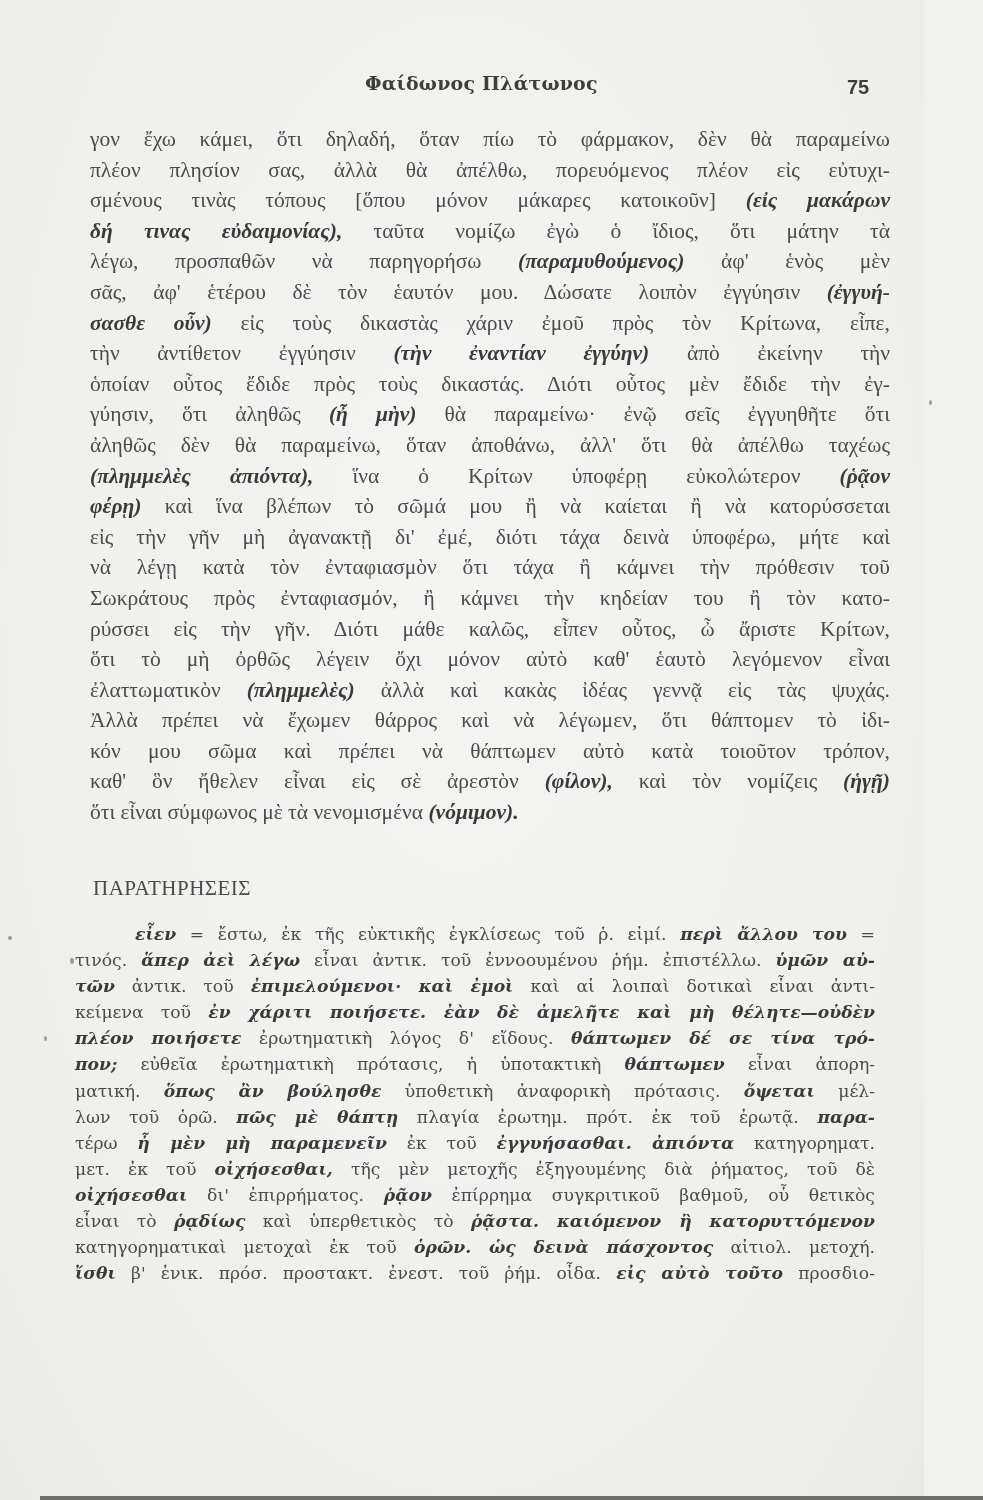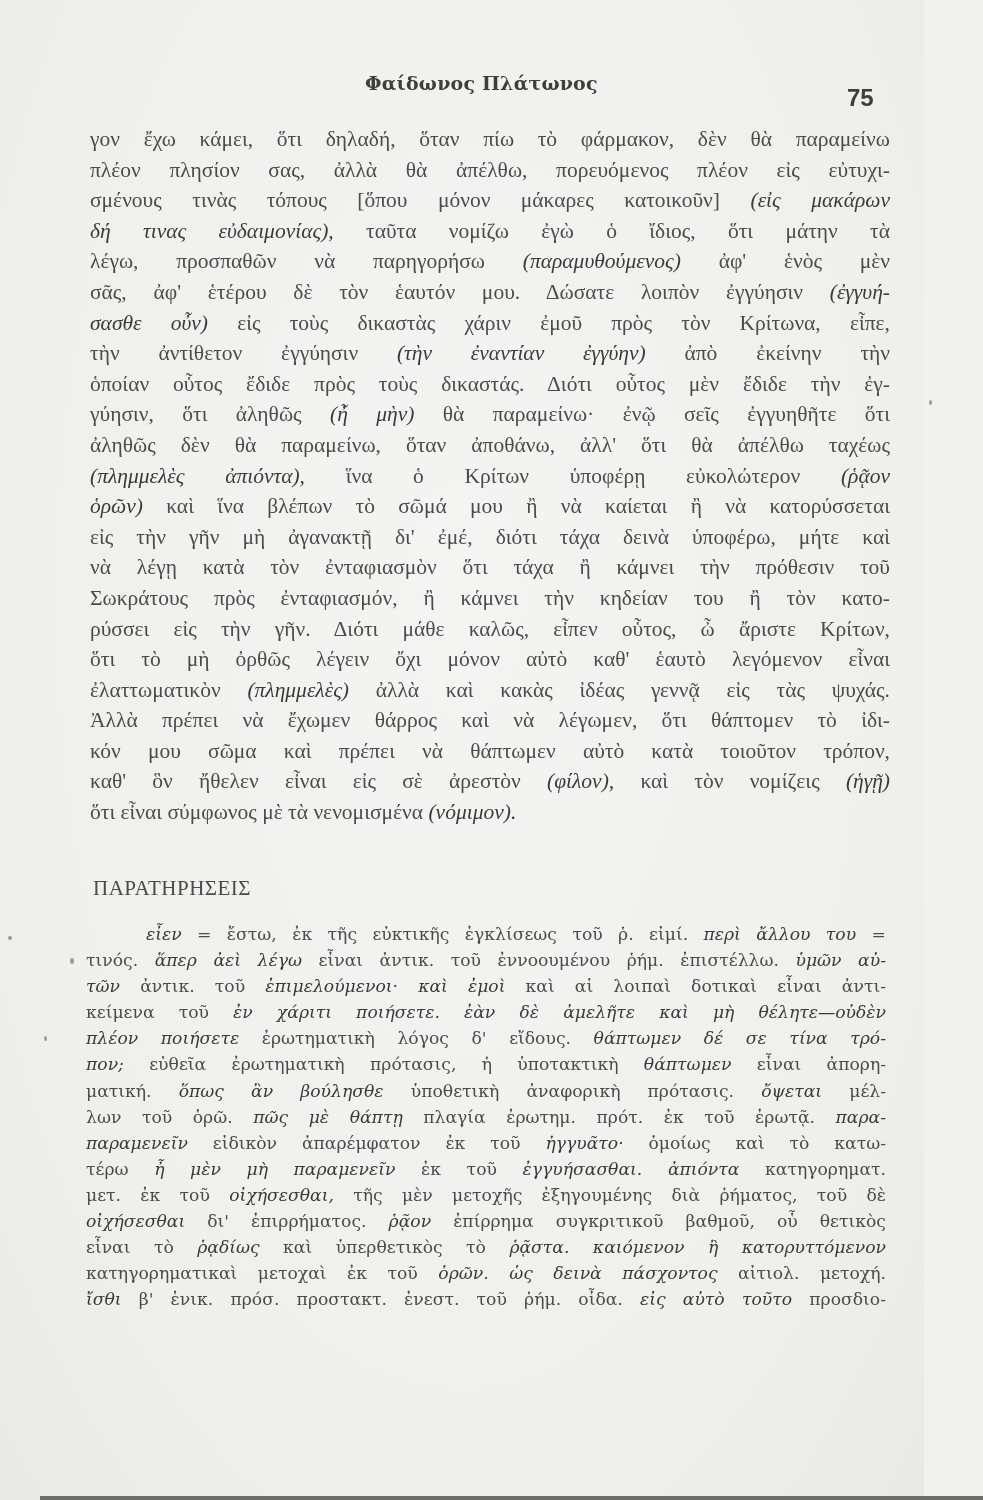--- a/index.html
+++ b/index.html
@@ -34,24 +34,24 @@
       top: 0;
       font-family: "DejaVu Serif", serif;
       font-weight: bold;
       font-size: 19px;
       color: #3e3e3e;
       letter-spacing: 0.2px;
     }
     .page-number {
       position: absolute;
       left: 847px;
-      top: 12px;
+      top: 4px;
       font-family: "Liberation Sans", sans-serif;
       font-weight: bold;
-      font-size: 24px;
+      font-size: 20px;
       color: #3e3e3e;
     }
     .main-text {
       position: absolute;
       left: 90px;
       top: 124px;
       width: 800px;
     }
     .line {
       display: block;
@@ -61,36 +61,36 @@
       font-size: 21.5px;
       text-align: justify;
       text-align-last: justify;
       font-family: "Liberation Serif", serif;
       color: #4b4b4b;
     }
     .line.last {
       text-align-last: left;
     }
     .bi {
-      font-weight: normal;
+      font-weight: bold;
       font-style: italic;
       color: #3a3a3a;
     }
     .notes-heading {
       position: absolute;
       left: 93px;
       top: 876px;
       font-family: "Liberation Serif", serif;
       font-size: 21px;
       color: #4a4a4a;
       letter-spacing: 0.5px;
     }
     .notes {
       position: absolute;
-      left: 86px;
+      left: 75px;
       top: 921px;
       width: 800px;
     }
     .nline {
       display: block;
       white-space: nowrap;
       height: 26.1px;
       line-height: 26.1px;
       font-size: 17.2px;
       text-align: justify;
@@ -135,21 +135,21 @@
       <span class="line"><span>σμένους τινὰς τόπους [ὅπου μόνον μάκαρες κατοικοῦν] </span><span class="bi">(εἰς μακάρων</span></span>
       <span class="line"><span class="bi">δή τινας εὐδαιμονίας),</span><span> ταῦτα νομίζω ἐγὼ ὁ ἴδιος, ὅτι μάτην τὰ</span></span>
       <span class="line"><span>λέγω, προσπαθῶν νὰ παρηγορήσω </span><span class="bi">(παραμυθούμενος)</span><span> ἀφ' ἑνὸς μὲν</span></span>
       <span class="line"><span>σᾶς, ἀφ' ἑτέρου δὲ τὸν ἑαυτόν μου. Δώσατε λοιπὸν ἐγγύησιν </span><span class="bi">(ἐγγυή-</span></span>
       <span class="line"><span class="bi">σασθε οὖν)</span><span> εἰς τοὺς δικαστὰς χάριν ἐμοῦ πρὸς τὸν Κρίτωνα, εἶπε,</span></span>
       <span class="line"><span>τὴν ἀντίθετον ἐγγύησιν </span><span class="bi">(τὴν ἐναντίαν ἐγγύην)</span><span> ἀπὸ ἐκείνην τὴν</span></span>
       <span class="line"><span>ὁποίαν οὗτος ἔδιδε πρὸς τοὺς δικαστάς. Διότι οὗτος μὲν ἔδιδε τὴν ἐγ-</span></span>
       <span class="line"><span>γύησιν, ὅτι ἀληθῶς </span><span class="bi">(ἦ μὴν)</span><span> θὰ παραμείνω· ἐνῷ σεῖς ἐγγυηθῆτε ὅτι</span></span>
       <span class="line"><span>ἀληθῶς δὲν θὰ παραμείνω, ὅταν ἀποθάνω, ἀλλ' ὅτι θὰ ἀπέλθω ταχέως</span></span>
       <span class="line"><span class="bi">(πλημμελὲς ἀπιόντα),</span><span> ἵνα ὁ Κρίτων ὑποφέρῃ εὐκολώτερον </span><span class="bi">(ῥᾷον</span></span>
-      <span class="line"><span class="bi">ὁρῶν)</span><span> καὶ ἵνα βλέπων τὸ σῶμά μου ἢ νὰ καίεται ἢ νὰ κατορύσσεται</span></span>
+      <span class="line"><span class="bi">φέρῃ)</span><span> καὶ ἵνα βλέπων τὸ σῶμά μου ἢ νὰ καίεται ἢ νὰ κατορύσσεται</span></span>
       <span class="line"><span>εἰς τὴν γῆν μὴ ἀγανακτῇ δι' ἐμέ, διότι τάχα δεινὰ ὑποφέρω, μήτε καὶ</span></span>
       <span class="line"><span>νὰ λέγῃ κατὰ τὸν ἐνταφιασμὸν ὅτι τάχα ἢ κάμνει τὴν πρόθεσιν τοῦ</span></span>
       <span class="line"><span>Σωκράτους πρὸς ἐνταφιασμόν, ἢ κάμνει τὴν κηδείαν του ἢ τὸν κατο-</span></span>
       <span class="line"><span>ρύσσει εἰς τὴν γῆν. Διότι μάθε καλῶς, εἶπεν οὗτος, ὦ ἄριστε Κρίτων,</span></span>
       <span class="line"><span>ὅτι τὸ μὴ ὀρθῶς λέγειν ὄχι μόνον αὐτὸ καθ' ἑαυτὸ λεγόμενον εἶναι</span></span>
       <span class="line"><span>ἐλαττωματικὸν </span><span class="bi">(πλημμελὲς)</span><span> ἀλλὰ καὶ κακὰς ἰδέας γεννᾷ εἰς τὰς ψυχάς.</span></span>
       <span class="line"><span>Ἀλλὰ πρέπει νὰ ἔχωμεν θάρρος καὶ νὰ λέγωμεν, ὅτι θάπτομεν τὸ ἰδι-</span></span>
       <span class="line"><span>κόν μου σῶμα καὶ πρέπει νὰ θάπτωμεν αὐτὸ κατὰ τοιοῦτον τρόπον,</span></span>
       <span class="line"><span>καθ' ὃν ἤθελεν εἶναι εἰς σὲ ἀρεστὸν </span><span class="bi">(φίλον),</span><span> καὶ τὸν νομίζεις </span><span class="bi">(ἡγῇ)</span></span>
       <span class="line last"><span>ὅτι εἶναι σύμφωνος μὲ τὰ νενομισμένα </span><span class="bi">(νόμιμον).</span></span>
@@ -159,21 +159,20 @@
 
   <div class="notes" id="notes">
       <span class="nline indent"><span class="bi">εἶεν</span><span> = ἔστω, ἐκ τῆς εὐκτικῆς ἐγκλίσεως τοῦ ῥ. εἰμί. </span><span class="bi">περὶ ἄλλου του</span><span> =</span></span>
       <span class="nline"><span>τινός. </span><span class="bi">ἅπερ ἀεὶ λέγω</span><span> εἶναι ἀντικ. τοῦ ἐννοουμένου ῥήμ. ἐπιστέλλω. </span><span class="bi">ὑμῶν αὐ-</span></span>
       <span class="nline"><span class="bi">τῶν</span><span> ἀντικ. τοῦ </span><span class="bi">ἐπιμελούμενοι· καὶ ἐμοὶ</span><span> καὶ αἱ λοιπαὶ δοτικαὶ εἶναι ἀντι-</span></span>
       <span class="nline"><span>κείμενα τοῦ </span><span class="bi">ἐν χάριτι ποιήσετε. ἐὰν δὲ ἀμελῆτε καὶ μὴ θέλητε—οὐδὲν</span></span>
       <span class="nline"><span class="bi">πλέον ποιήσετε</span><span> ἐρωτηματικὴ λόγος δ' εἴδους. </span><span class="bi">θάπτωμεν δέ σε τίνα τρό-</span></span>
       <span class="nline"><span class="bi">πον;</span><span> εὐθεῖα ἐρωτηματικὴ πρότασις, ἡ ὑποτακτικὴ </span><span class="bi">θάπτωμεν</span><span> εἶναι ἀπορη-</span></span>
       <span class="nline"><span>ματική. </span><span class="bi">ὅπως ἂν βούλησθε</span><span> ὑποθετικὴ ἀναφορικὴ πρότασις. </span><span class="bi">ὄψεται</span><span> μέλ-</span></span>
       <span class="nline"><span>λων τοῦ ὁρῶ. </span><span class="bi">πῶς μὲ θάπτῃ</span><span> πλαγία ἐρωτημ. πρότ. ἐκ τοῦ ἐρωτᾷ. </span><span class="bi">παρα-</span></span>
-      <span class="nline"><span class="bi">παραμενεῖν</span><span> εἰδικὸν ἀπαρέμφατον ἐκ τοῦ </span><span class="bi">ἠγγυᾶτο·</span><span> ὁμοίως καὶ τὸ κατω-</span></span>
       <span class="nline"><span>τέρω </span><span class="bi">ἦ μὲν μὴ παραμενεῖν</span><span> ἐκ τοῦ </span><span class="bi">ἐγγυήσασθαι. ἀπιόντα</span><span> κατηγορηματ.</span></span>
       <span class="nline"><span>μετ. ἐκ τοῦ </span><span class="bi">οἰχήσεσθαι,</span><span> τῆς μὲν μετοχῆς ἐξηγουμένης διὰ ῥήματος, τοῦ δὲ</span></span>
       <span class="nline"><span class="bi">οἰχήσεσθαι</span><span> δι' ἐπιρρήματος. </span><span class="bi">ῥᾷον</span><span> ἐπίρρημα συγκριτικοῦ βαθμοῦ, οὗ θετικὸς</span></span>
       <span class="nline"><span>εἶναι τὸ </span><span class="bi">ῥᾳδίως</span><span> καὶ ὑπερθετικὸς τὸ </span><span class="bi">ῥᾷστα. καιόμενον ἢ κατορυττόμενον</span></span>
       <span class="nline"><span>κατηγορηματικαὶ μετοχαὶ ἐκ τοῦ </span><span class="bi">ὁρῶν. ὡς δεινὰ πάσχοντος</span><span> αἰτιολ. μετοχή.</span></span>
       <span class="nline"><span class="bi">ἴσθι</span><span> β' ἑνικ. πρόσ. προστακτ. ἐνεστ. τοῦ ῥήμ. οἶδα. </span><span class="bi">εἰς αὐτὸ τοῦτο</span><span> προσδιο-</span></span>
     </div>
 
   <span class="speck" style="left:8px;top:936px;width:4px;height:4px;"></span>
   <span class="speck" style="left:70px;top:958px;width:4px;height:6px;"></span>

